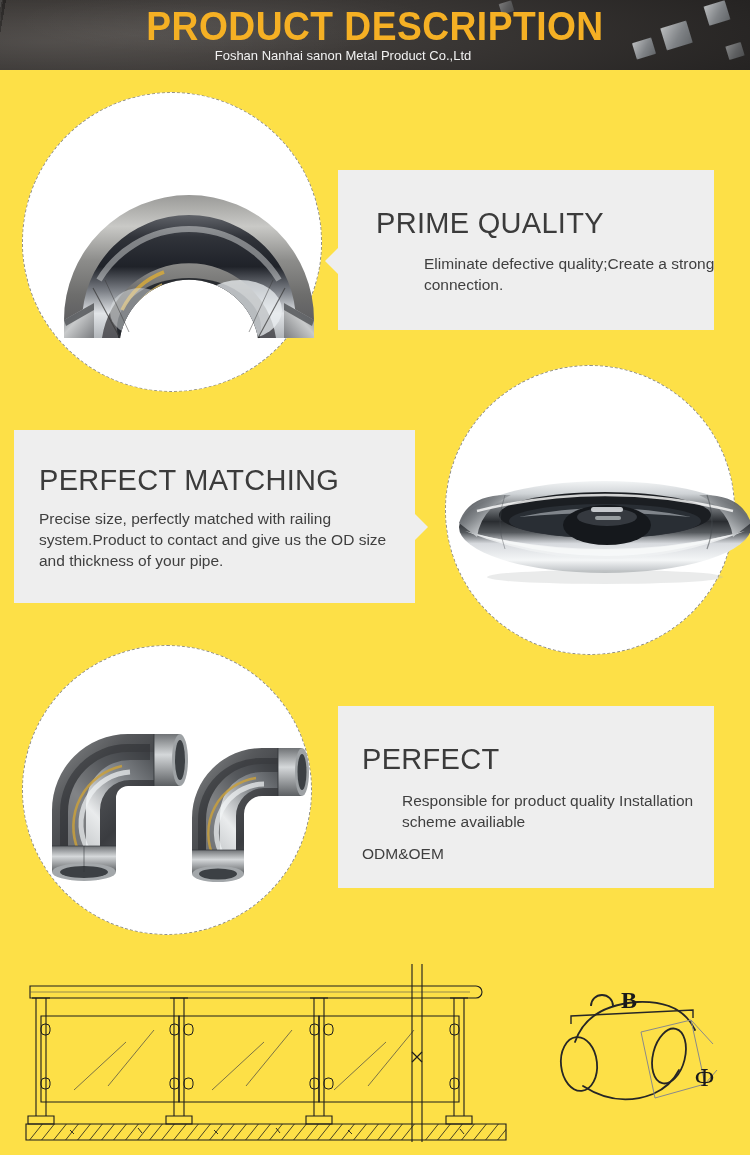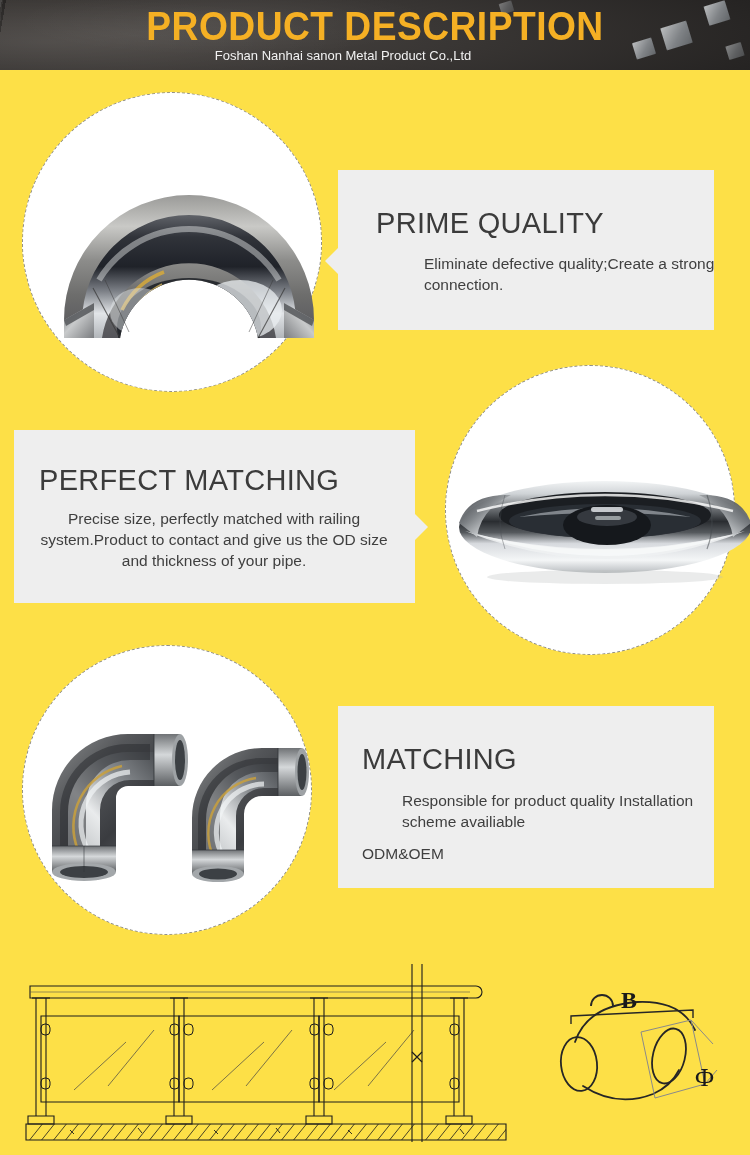--- a/index.html
+++ b/index.html
@@ -124,21 +124,21 @@
     line-height: 21px;
   }
 
   
   #panel-prime { left: 338px; top: 170px; width: 376px; height: 160px; }
   #panel-prime .notch.left { top: 78px; }
   #panel-prime h2 { position:absolute; left: 38px; top: 36px; }
   #panel-prime p  { position:absolute; left: 38px; top: 83px; width: 320px; margin-left: 48px; }
 
   
-  #panel-match { left: 14px; top: 430px; width: 401px; height: 173px; text-align: center; }
+  #panel-match { left: 14px; top: 430px; width: 401px; height: 173px; }
   #panel-match .notch.right { top: 84px; }
   #panel-match h2 { position:absolute; left: 25px; top: 33px; }
   #panel-match p  { position:absolute; left: 25px; top: 78px; width: 350px; }
 
   
   #panel-service { left: 338px; top: 706px; width: 376px; height: 182px; }
   #panel-service h2 { position:absolute; left: 24px; top: 36px; }
   #panel-service p.body  { position:absolute; left: 24px; top: 84px; width: 345px; margin-left: 40px; }
   #panel-service p.extra { position:absolute; left: 24px; top: 137px; }
 
@@ -369,21 +369,21 @@
         <path d="M108,26 L108,74" stroke="#33363a" stroke-width="1.2" opacity="0.7"></path>
         <path d="M22,128 L74,128 L74,152 L22,152 Z" fill="url(#eCuff)"></path>
         <ellipse cx="48" cy="152" rx="26" ry="8" fill="#a3a7aa"></ellipse>
         <ellipse cx="48" cy="152" rx="19" ry="5.5" fill="#3c4044"></ellipse>
         <path d="M22,128 L74,128" stroke="#33363a" stroke-width="1.2" opacity="0.7"></path>
       </g>
     </svg>
   </div>
 
   <div class="panel" id="panel-service">
-    <h2>MATCHING</h2>
+    <h2>PERFECT</h2>
     <p class="body">Responsible for product quality Installation scheme availiable</p>
     <p class="extra">ODM&amp;OEM</p>
   </div>
 
   <div id="railing-drawing">
     <svg viewBox="0 0 510 200" width="510" height="200">
       <g fill="none" stroke="#1c1c1c" stroke-width="1.1">
 
         <path d="M22,36 L468,36 A5,5 0 0 1 468,48 L22,48 Z"></path>
         <line x1="22" y1="42" x2="462" y2="42" stroke-width="0.6" stroke="#555"></line>

